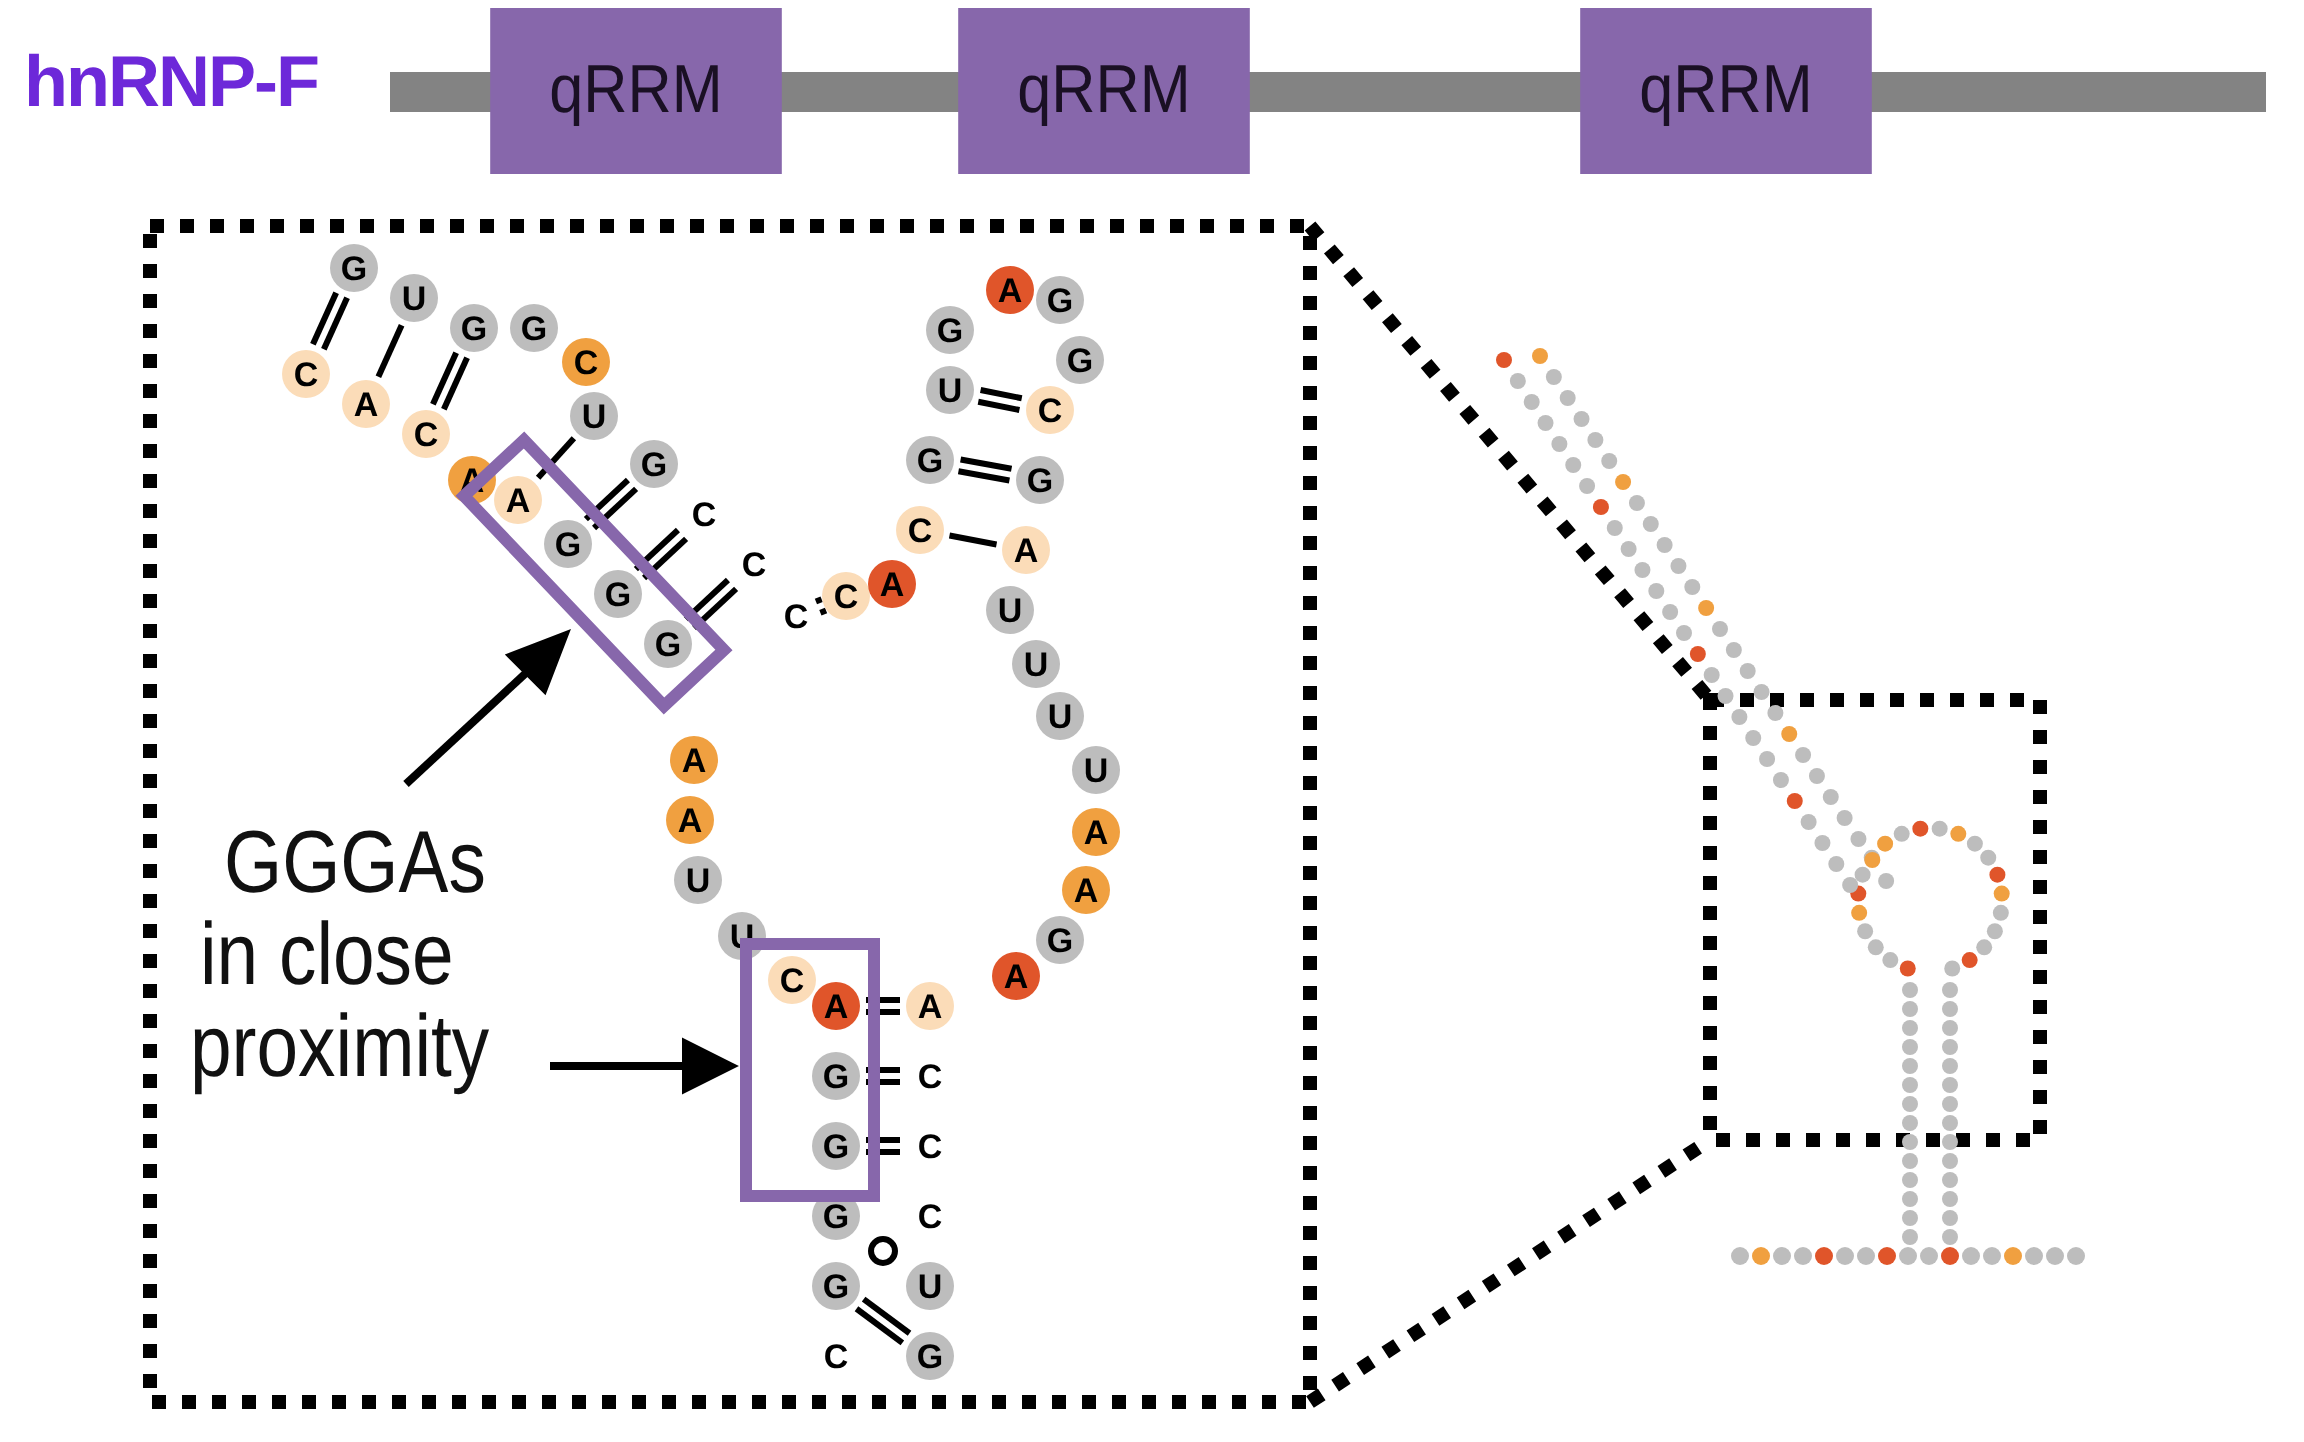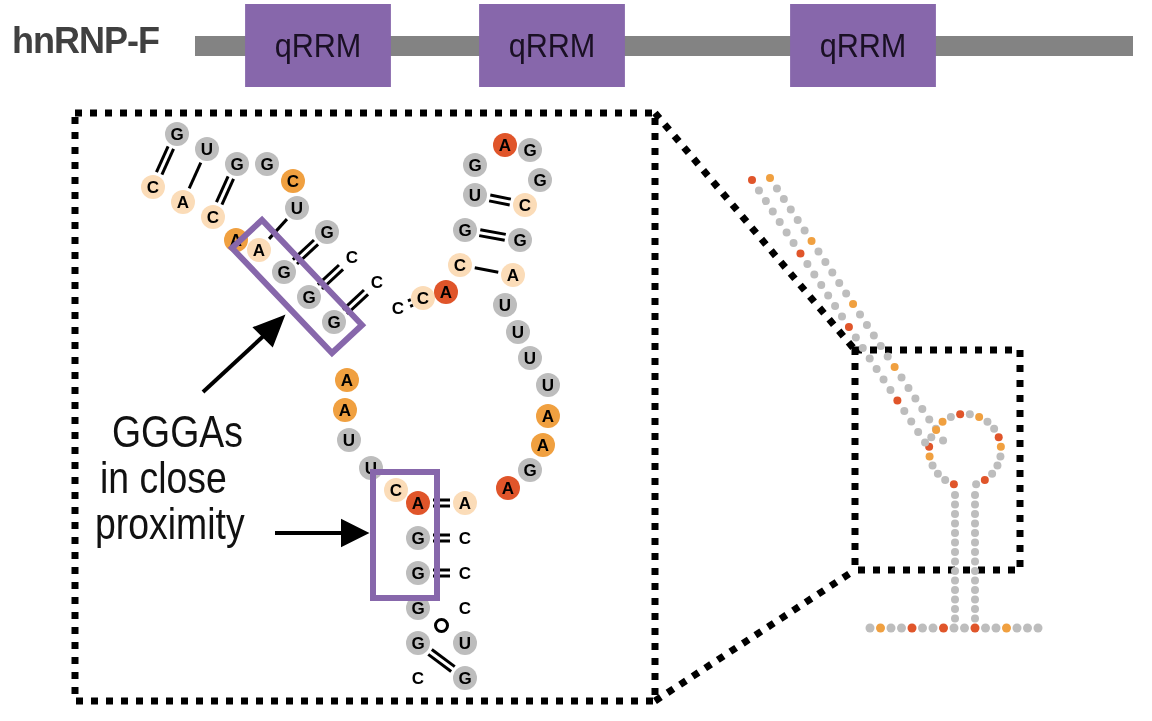--- a/index.html
+++ b/index.html
@@ -1,17 +1,17 @@
 <!DOCTYPE html>
 <html><head>
 <meta charset="utf-8">
 <style>
   html,body{margin:0;padding:0;background:#fff;}
   body{width:1152px;height:721px;position:relative;overflow:hidden;font-family:"Liberation Sans",sans-serif;}
-  #protein-label{position:absolute;left:12px;top:20px;font-size:36px;font-weight:bold;color:#404040;letter-spacing:-1px;}
+  #protein-label{position:absolute;left:12px;top:20px;font-size:36px;font-weight:bold;color:#6d28d9;letter-spacing:-1px;}
   #protein-bar{position:absolute;left:195px;top:36px;width:938px;height:20px;background:#838383;}
   .domain{position:absolute;top:4px;height:83px;background:#8767ab;display:flex;align-items:center;justify-content:center;font-size:34px;color:#1a1024;font-family:"Liberation Sans",sans-serif;transform:scaleX(0.9);}
   svg{position:absolute;left:0;top:0;}
   .label-text{position:absolute;font-size:44px;color:#111;line-height:44px;text-align:center;transform:scaleX(0.85);transform-origin:left top;}
 </style>
 </head>
 <body>
 
 <div id="protein-label">hnRNP-F</div>
 <div id="protein-bar"></div>

